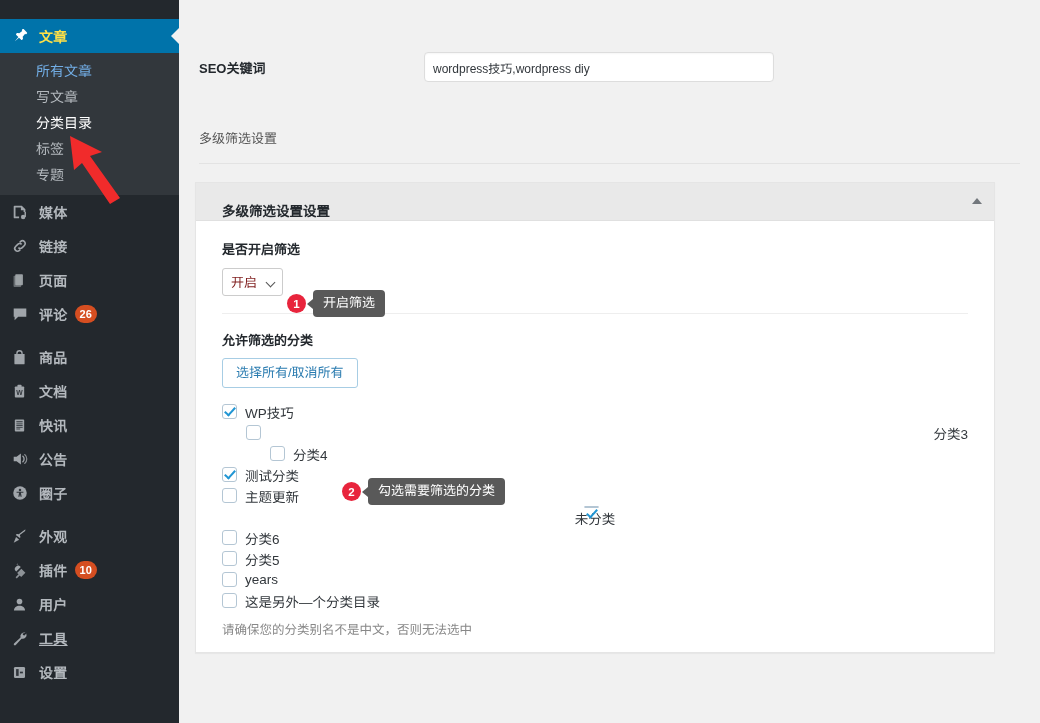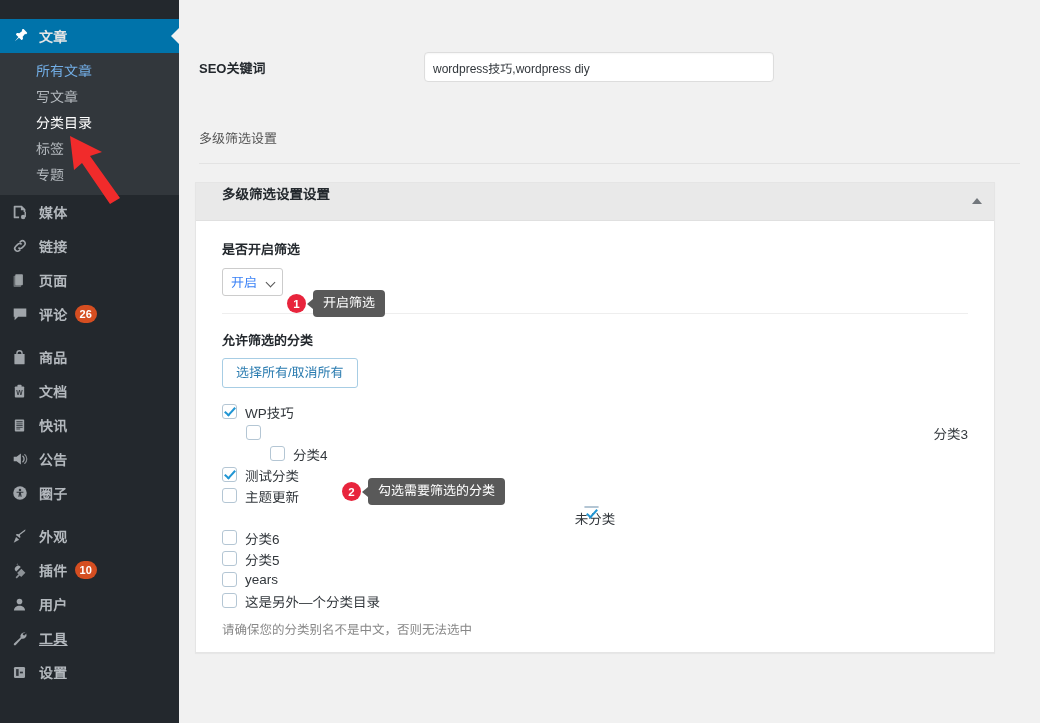--- a/index.html
+++ b/index.html
@@ -36,21 +36,21 @@
   .menu-item .mi-icon {
     width: 28px; min-width: 28px;
     display: inline-flex; align-items: center; justify-content: flex-start;
     color: #a0a5aa;
   }
   .menu-item .mi-icon svg { display: block; }
   .menu-item .mi-label { font-size: 14px; letter-spacing: .3px; }
 
   .menu-item.current {
     background: #0073aa;
-    color: #e5e5e5;
+    color: #fde047;
   }
   .menu-item.current .mi-icon { color: #fff; }
   .menu-item.current::after {
     content: "";
     position: absolute; right: 0; top: 50%;
     margin-top: -8px;
     border-style: solid;
     border-width: 8px 8px 8px 0;
     border-color: transparent #f1f1f1 transparent transparent;
   }
@@ -127,21 +127,21 @@
 
   
   .postbox {
     margin: 18px 45px 0 16px;
     background: #fff;
     border: 1px solid #e5e5e5;
     box-shadow: 0 1px 1px rgba(0,0,0,.04);
   }
   .postbox-header {
     position: relative;
-    display: flex; align-items: flex-start;
+    display: flex; align-items: flex-end;
     height: 38px;
     padding: 0 14px 0 26px;
     background: #e9e9e9;
     border-bottom: 1px solid #e0e0e0;
   }
   .postbox-title { font-size: 13.5px; font-weight: bold; color: #23282d; }
   .toggle-indicator {
     position: absolute; right: 12px; top: 50%;
     margin-top: -4px;
     width: 0; height: 0;
@@ -158,21 +158,21 @@
   }
 
   .select-row { display: flex; align-items: center; height: 30px; }
   .wp-select {
     appearance: none; -webkit-appearance: none;
     height: 28px;
     padding: 0 24px 0 8px;
     border: 1px solid #ccc;
     border-radius: 3px;
     background: #fff;
-    color: #3b82f6;
+    color: #7f1d1d;
     font-size: 13px;
     font-family: Liberation Sans, sans-serif;
     cursor: pointer;
   }
   .select-wrap { position: relative; display: inline-block; }
   .select-wrap::after {
     content: "";
     position: absolute; right: 9px; top: 11px;
     width: 6px; height: 6px;
     border-right: 1.6px solid #555;

